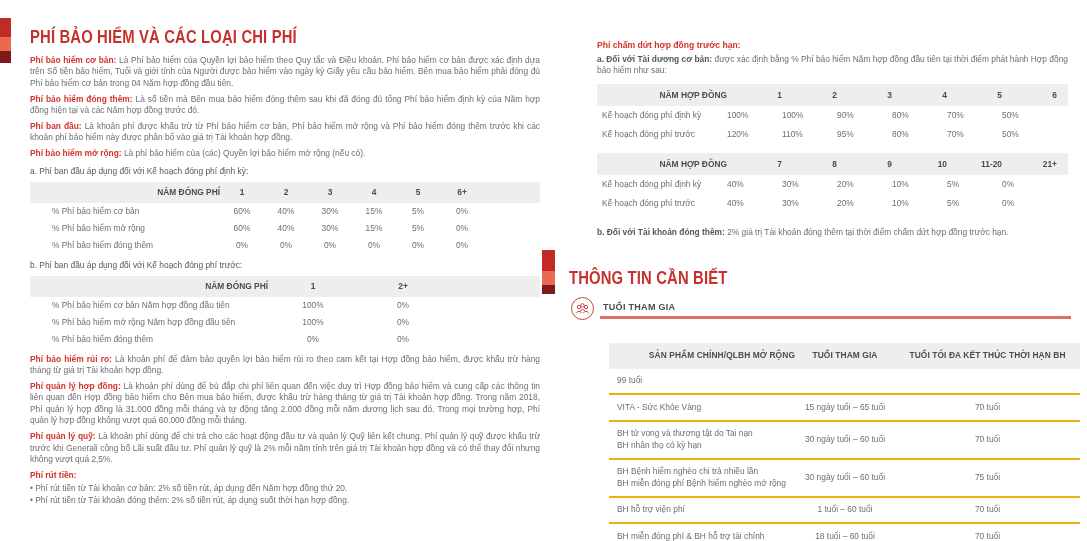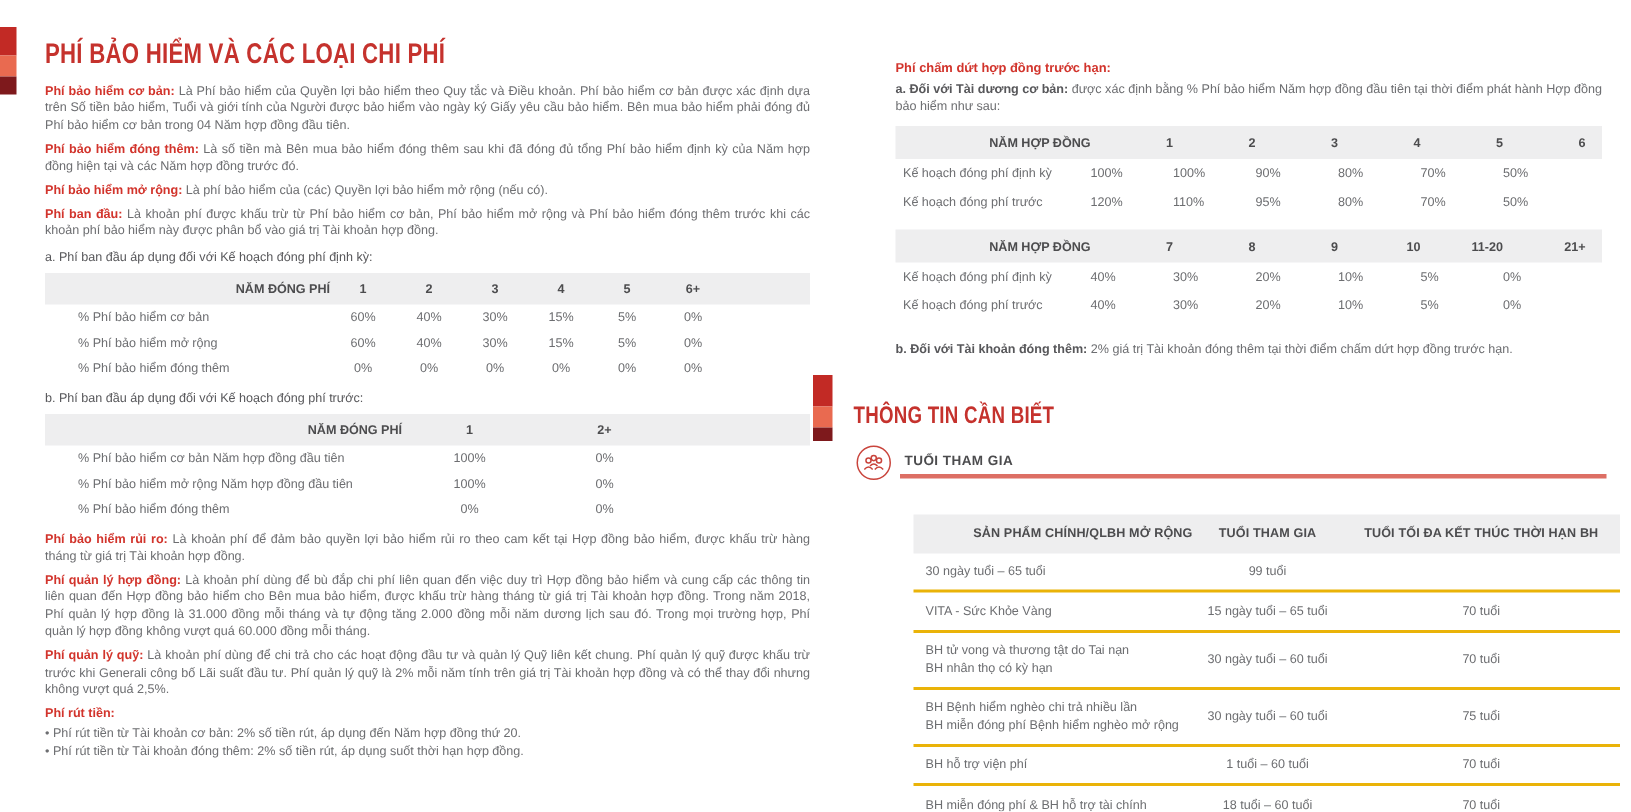--- a/index.html
+++ b/index.html
@@ -52,21 +52,21 @@
   .col-right p.body { margin-bottom:7px; }
 
   .tbl-r .tr { grid-template-columns: 130px repeat(6,55px) 1fr; }
   .tbl-r .td:first-child { padding-left:5px; }
   .tbl-r .td { padding:4.5px 0; }
   .tbl-r .th .td { padding:6px 0; }
   .tbl-r { margin:4px 0 0 0; }
   .tbl-gap { height:9px; }
   .item-b { margin-top:14px; font-size:8.4px; line-height:11.4px; color:#6d6e71; }
 
-  .info-heading { position:absolute; left:569px; top:268px; color:#c5322d; font-size:16px; font-weight:bold; line-height:20px; }
+  .info-heading { position:absolute; left:569px; top:268px; color:#c5322d; font-size:19px; font-weight:bold; line-height:20px; }
 
   .age-icon { position:absolute; left:571px; top:297px; width:23px; height:23px; border:1.4px solid #c9443c; border-radius:50%;
               display:flex; align-items:center; justify-content:center; }
   .age-label { position:absolute; left:603px; top:302px; font-size:9px; font-weight:bold; color:#4c4c4e; letter-spacing:0.3px; }
   .age-underline { position:absolute; left:600px; top:316px; width:471px; height:2.5px; background:#dd6f65; }
 
   .age-table { position:absolute; left:597px; top:331px; width:471px; margin:12px; }
   .tbl-age .tr { grid-template-columns: 186px 100px 185px; }
   .tbl-age .td:first-child { padding-left:8px; }
   .tbl-age .td { padding:6.5px 0; line-height:11.5px; white-space:pre-line; }
@@ -83,22 +83,22 @@
     <div class="b1"></div>
     <div class="b2"></div>
     <div class="b3"></div>
   </div>
 
   <div class="col-left">
     <h1 class="title"><span class="condensed">PHÍ BẢO HIỂM VÀ CÁC LOẠI CHI PHÍ</span></h1>
 
     <p class="body"><b class="lead-red">Phí bảo hiểm cơ bản:</b> <span>Là Phí bảo hiểm của Quyền lợi bảo hiểm theo Quy tắc và Điều khoản. Phí bảo hiểm cơ bản được xác định dựa trên Số tiền bảo hiểm, Tuổi và giới tính của Người được bảo hiểm vào ngày ký Giấy yêu cầu bảo hiểm. Bên mua bảo hiểm phải đóng đủ Phí bảo hiểm cơ bản trong 04 Năm hợp đồng đầu tiên.</span></p>
     <p class="body"><b class="lead-red">Phí bảo hiểm đóng thêm:</b> <span>Là số tiền mà Bên mua bảo hiểm đóng thêm sau khi đã đóng đủ tổng Phí bảo hiểm định kỳ của Năm hợp đồng hiện tại và các Năm hợp đồng trước đó.</span></p>
+    <p class="body"><b class="lead-red">Phí ban đầu:</b> <span>Là khoản phí được khấu trừ từ Phí bảo hiểm cơ bản, Phí bảo hiểm mở rộng và Phí bảo hiểm đóng thêm trước khi các khoản phí bảo hiểm này được phân bổ vào giá trị Tài khoản hợp đồng.</span></p>
     <p class="body"><b class="lead-red">Phí bảo hiểm mở rộng:</b> <span>Là phí bảo hiểm của (các) Quyền lợi bảo hiểm mở rộng (nếu có).</span></p>
-    <p class="body"><b class="lead-red">Phí ban đầu:</b> <span>Là khoản phí được khấu trừ từ Phí bảo hiểm cơ bản, Phí bảo hiểm mở rộng và Phí bảo hiểm đóng thêm trước khi các khoản phí bảo hiểm này được phân bổ vào giá trị Tài khoản hợp đồng.</span></p>
 
     <div class="caption">a. Phí ban đầu áp dụng đối với Kế hoạch đóng phí định kỳ:</div>
     <div class="tbl tbl-a">
       <div class="tr th">
         <div class="td">NĂM ĐÓNG PHÍ</div>
         <div class="td">1</div>
         <div class="td">2</div>
         <div class="td">3</div>
         <div class="td">4</div>
         <div class="td">5</div>
@@ -267,21 +267,20 @@
   <div class="age-label">TUỔI THAM GIA</div>
   <div class="age-underline"></div>
 
   <div class="tbl tbl-age age-table">
     <div class="tr th">
       <div class="td">SẢN PHẨM CHÍNH/QLBH MỞ RỘNG</div>
       <div class="td">TUỔI THAM GIA</div>
       <div class="td">TUỔI TỐI ĐA KẾT THÚC THỜI HẠN BH</div>
     </div>
     <div class="tr row">
-      <div class="td">30 ngày tuổi – 65 tuổi</div>
       <div class="td">99 tuổi</div>
     </div>
     <div class="tr row">
       <div class="td">VITA - Sức Khỏe Vàng</div>
       <div class="td">15 ngày tuổi – 65 tuổi</div>
       <div class="td">70 tuổi</div>
     </div>
     <div class="tr row">
       <div class="td">BH tử vong và thương tật do Tai nạn
 BH nhân thọ có kỳ hạn</div>

